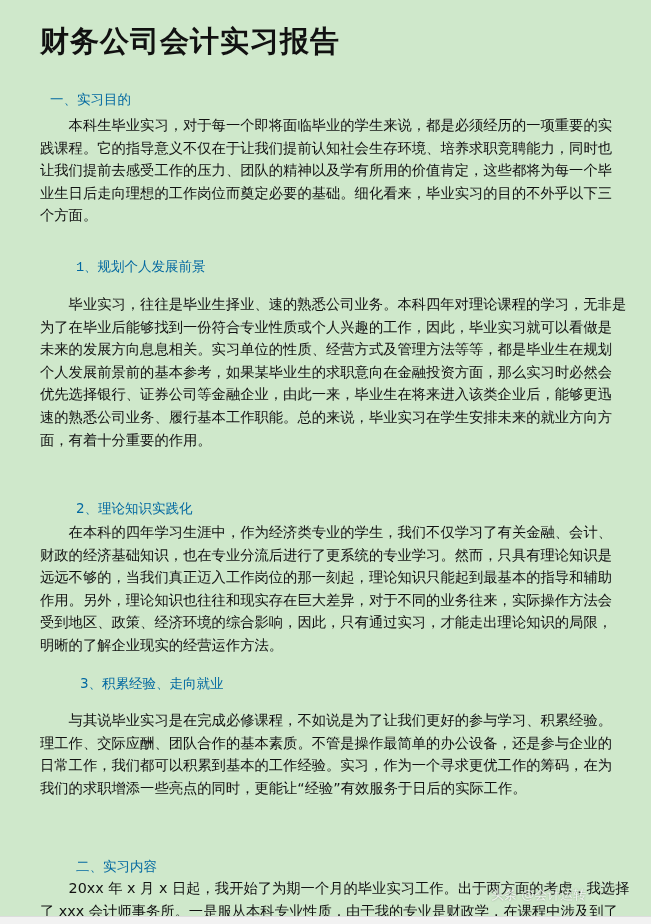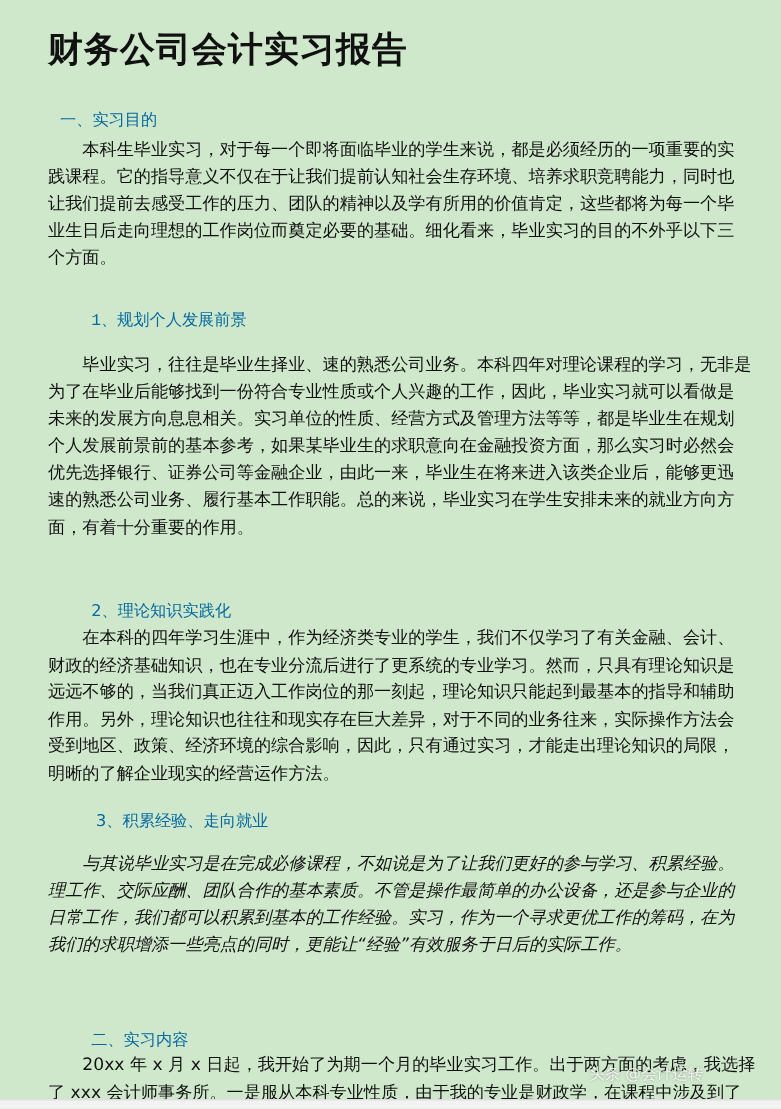--- a/index.html
+++ b/index.html
@@ -64,21 +64,21 @@
   <div class="para" style="top:521px;">
     <span class="line">　　在本科的四年学习生涯中，作为经济类专业的学生，我们不仅学习了有关金融、会计、</span>
     <span class="line">财政的经济基础知识，也在专业分流后进行了更系统的专业学习。然而，只具有理论知识是</span>
     <span class="line">远远不够的，当我们真正迈入工作岗位的那一刻起，理论知识只能起到最基本的指导和辅助</span>
     <span class="line">作用。另外，理论知识也往往和现实存在巨大差异，对于不同的业务往来，实际操作方法会</span>
     <span class="line">受到地区、政策、经济环境的综合影响，因此，只有通过实习，才能走出理论知识的局限，</span>
     <span class="line last">明晰的了解企业现实的经营运作方法。</span>
   </div>
 
   <div class="h" style="left:80px; top:675px;">3、积累经验、走向就业</div>
-  <div class="para" style="top:709px;font-style:italic;">
+  <div class="para" style="top:709px;">
     <span class="line">　　与其说毕业实习是在完成必修课程，不如说是为了让我们更好的参与学习、积累经验。</span>
     <span class="line">理工作、交际应酬、团队合作的基本素质。不管是操作最简单的办公设备，还是参与企业的</span>
     <span class="line">日常工作，我们都可以积累到基本的工作经验。实习，作为一个寻求更优工作的筹码，在为</span>
     <span class="line last">我们的求职增添一些亮点的同时，更能让“经验”有效服务于日后的实际工作。</span>
   </div>
 
   <div class="h" style="left:76px; top:858px;">二、实习内容</div>
   <div class="para" style="top:877px;">
     <span class="line">　　20xx 年 x 月 x 日起，我开始了为期一个月的毕业实习工作。出于两方面的考虑，我选择</span>
     <span class="line">了 xxx 会计师事务所。一是服从本科专业性质，由于我的专业是财政学，在课程中涉及到了</span>

